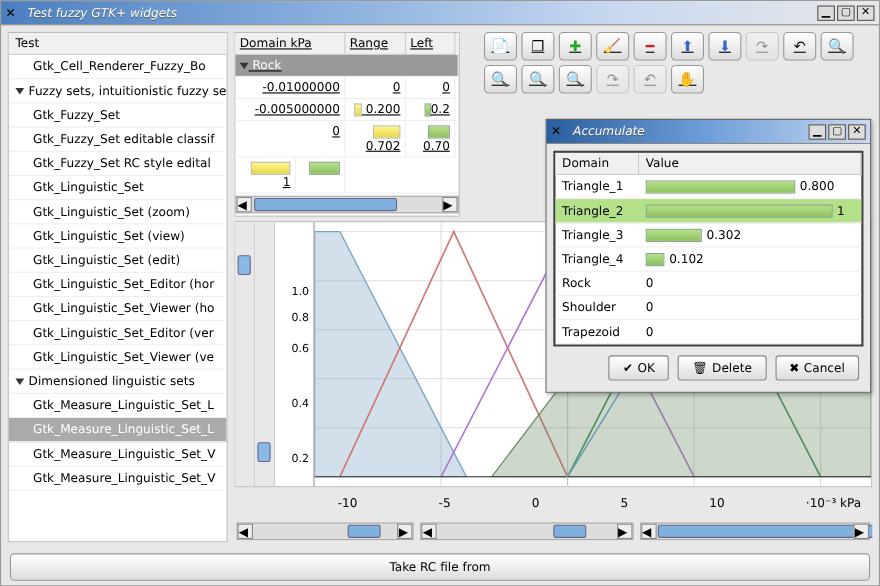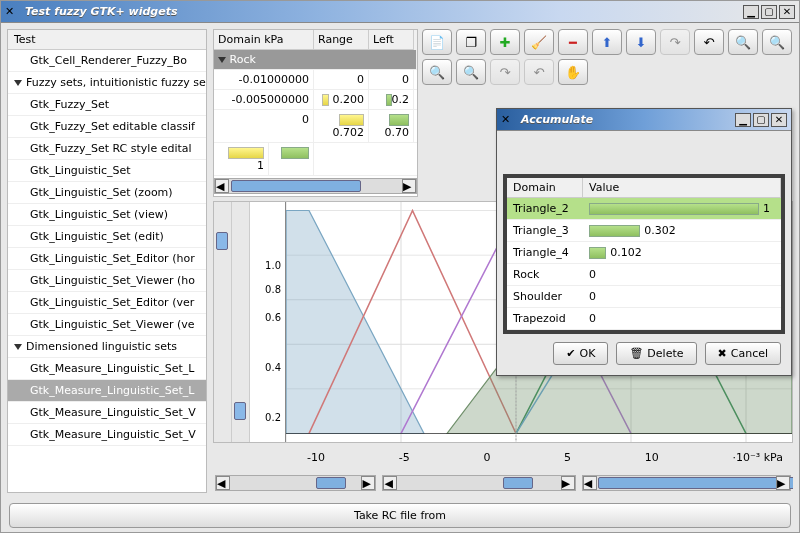--- a/index.html
+++ b/index.html
@@ -1,31 +1,31 @@
 <!DOCTYPE html>
 <html><head>
 <meta charset="utf-8">
 <style>
 * { box-sizing: border-box; margin: 0; padding: 0; font-family: "DejaVu Sans", Arial, sans-serif; font-size: 11px; }
 body { background: #fff; width: 800px; height: 533px; overflow: hidden; }
 .window { width: 800px; height: 533px; border: 1px solid #999; display: flex; flex-direction: column; background: #e8e8e8; }
 .titlebar { height: 22px; background: linear-gradient(90deg,#4a7fbf,#8fb3e0 40%,#c8d8f0 70%,#e8e8e8); border-bottom: 1px solid #888; display: flex; align-items: center; padding: 0 4px; }
 .titlebar .x-icon { width: 14px; height: 14px; margin-right: 6px; font-weight: bold; }
-.titlebar .title { font-weight: bold; font-style: italic; color: #fff; text-shadow:0 1px 0 #555; }
+.titlebar .title { font-weight: normal; font-style: italic; color: #fff; text-shadow:0 1px 0 #555; }
 .titlebar .spacer { flex: 1; }
 .titlebar .winbtn { width: 16px; height: 14px; border: 1px solid #555; background: #ddd; margin-left: 2px; display:flex;align-items:center;justify-content:center; font-size:10px; }
 .content { flex: 1; display: flex; padding: 6px; gap: 6px; overflow:hidden;}
 .left-panel { width: 200px; background: #fff; border: 1px solid #bbb; display:flex; flex-direction:column;}
 .tree-header { padding: 3px 6px; border-bottom: 1px solid #ccc; background:#f0f0f0;}
 .tree { flex:1; overflow:hidden;}
 .tree-row { padding: 4px 6px 4px 22px; border-bottom: 1px solid #eee; white-space:nowrap; overflow:hidden; text-overflow:ellipsis;}
 .tree-row.cat { padding-left: 6px; display:flex; align-items:center; gap:4px;}
 .tree-row.sel { background:#aaa; color:#fff;}
 .right-panel { flex:1; display:flex; flex-direction:column; gap:4px; overflow:hidden;}
-.top-row { display:flex; gap:4px;}
+.top-row { display:flex; gap:22px;text-decoration:underline;}
 .data-table { background:#fff; border:1px solid #bbb; width: 205px;}
 .dt-head { display:flex; background:#f0f0f0;}
 .dt-head > div { padding:3px 4px; border-right:1px solid #ccc; border-bottom:1px solid #ccc;}
 .dt-row { display:flex; border-bottom:1px solid #eee;}
 .dt-row > div { padding:3px 4px; border-right:1px solid #eee; text-align:right;}
 .dt-row > div:first-child{ text-align:right;}
 .c-dom{width:100px;} .c-rng{width:55px;} .c-left{width:45px;}
 .bar-y { display:inline-block; height:12px; background:linear-gradient(#fff68f,#e6d647); border:1px solid #bba; vertical-align:middle;}
 .bar-g { display:inline-block; height:12px; background:linear-gradient(#b5e08a,#8fc060); border:1px solid #8a8; vertical-align:middle;}
 .subhead{ background:#999; color:#fff; padding:2px 6px;}
@@ -41,21 +41,21 @@
 .xaxis { height:22px; display:flex; justify-content:space-between; padding:4px 10px; border-top:0;}
 .bottom-bar{ padding:4px 8px;}
 .rc-btn{ width:100%; padding:5px; border:1px solid #999; border-radius:4px; background:linear-gradient(#fff,#ddd);}
 .hscroll{ height:16px; background:#ddd; border:1px solid #aaa; position:relative; margin:2px 0;}
 .hscroll .thumb{position:absolute; top:1px; height:12px; background:#7fb0e0; border:1px solid #668; border-radius:2px;}
 .hscroll .btn{position:absolute; top:0; width:14px; height:14px; border:1px solid #888; background:#eee;}
 
 .dialog { position:absolute; left:496px; top:108px; width:296px; border:1px solid #555; background:#e8e8e8; box-shadow:2px 2px 4px rgba(0,0,0,0.3); z-index:10;}
 .dialog .titlebar{ background:linear-gradient(90deg,#2a5f9f,#6f9fd8 50%,#c8d8f0);}
 .dbody{ padding:6px; background:#e8e8e8;}
-.dgrid{ background:#fff; border:4px solid #404040;margin-top:37px;}
+.dgrid{ background:#fff; border:2px solid #404040;}
 .dgrid .h{ display:flex; background:#f0f0f0;}
 .dgrid .h > div{ padding:3px 6px; border-right:1px solid #ccc; border-bottom:1px solid #ccc;}
 .dgrid .r{ display:flex; align-items:center; border-bottom:1px solid #eee; height:22px;}
 .dgrid .r.sel{ background:#b5e08a;}
 .dgrid .r .d{ width:76px; padding:2px 6px;}
 .dgrid .r .v{ flex:1; padding:0 6px; display:flex; align-items:center; gap:4px;}
 .dbtns{ display:flex; justify-content:flex-end; gap:8px; padding:8px 4px 4px;}
 .dbtn{ padding:4px 12px; border:1px solid #888; border-radius:3px; background:linear-gradient(#fff,#ddd); display:flex; align-items:center; gap:4px;}
 .mid-sliders{ display:flex; gap:6px; padding:0 2px;}
 .tri{ display:inline-block; width:0;height:0; border-left:4px solid transparent;border-right:4px solid transparent;border-top:6px solid #333;}
@@ -246,20 +246,27 @@
     <span class="winbtn">▢</span>
     <span class="winbtn">✕</span>
   </div>
   <div class="dbody">
     <div class="dgrid">
       <div class="h">
           <div style="width:76px;">Domain</div>
           <div style="flex:1;">Value</div>
         </div>
       <div id="dgridbody">
+          <div class="r">
+            <div class="d">Triangle_1</div>
+            <div class="v">
+              <span class="bar-g" style="width: 136px;"></span>
+              <span>0.800</span>
+            </div>
+          </div>
           <div class="r sel">
             <div class="d">Triangle_2</div>
             <div class="v">
               <span class="bar-g" style="width: 170px;"></span>
               <span>1</span>
             </div>
           </div>
           <div class="r">
             <div class="d">Triangle_3</div>
             <div class="v">

